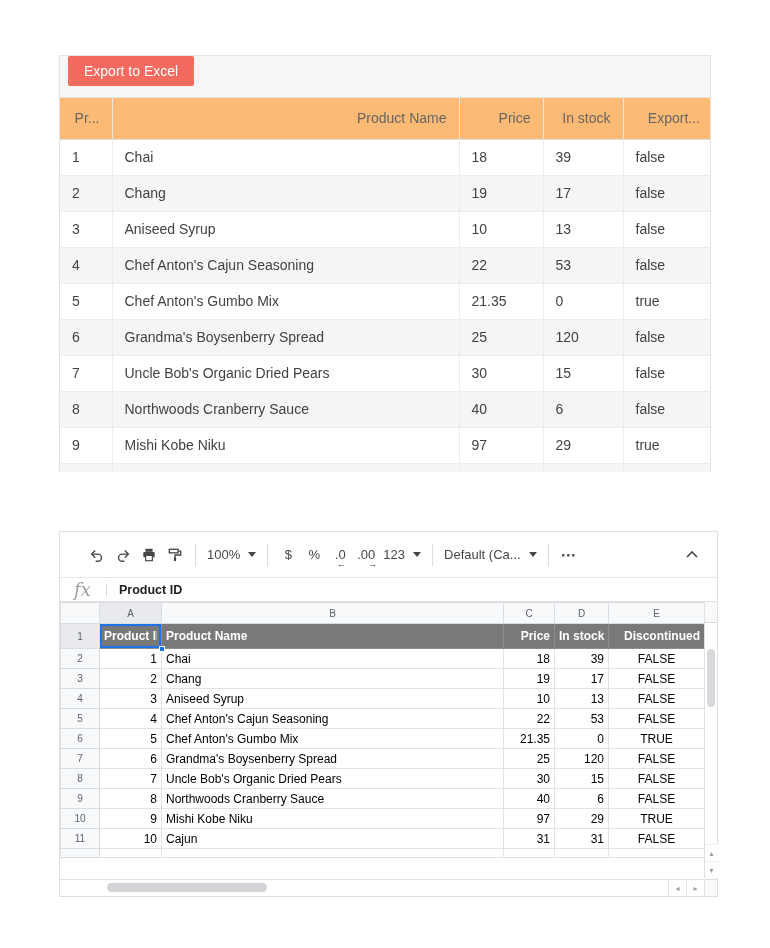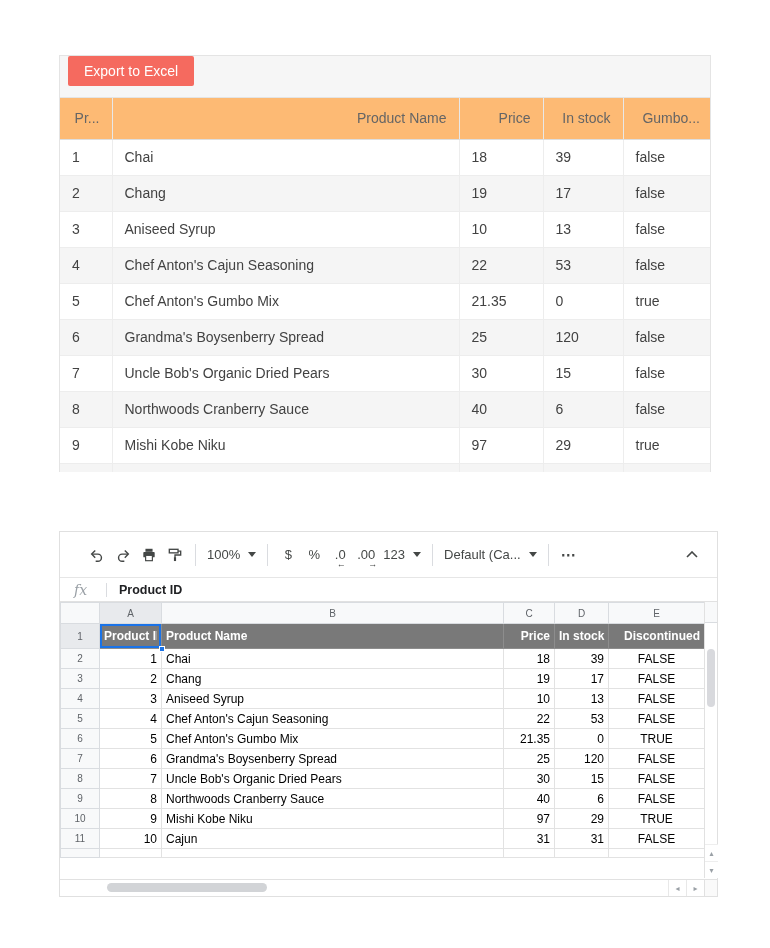--- a/index.html
+++ b/index.html
@@ -37,21 +37,21 @@
   .caret { width:0; height:0; border-left:4px solid transparent; border-right:4px solid transparent;
            border-top:5px solid #444746; display:inline-block; }
   .dots { font-size:15px; font-weight:bold; letter-spacing:1px; }
   .spacer { flex:1; }
   .dec-wrap { position:relative; display:inline-block; font-size:13px; }
   .dec-arrow { position:absolute; font-size:9px; bottom:-7px; color:#444746; }
   .dec-arrow.l { left:2px; } .dec-arrow.r { right:-2px; }
 
   .f-bar { height:24px; display:flex; align-items:center; border-bottom:1px solid #e1e1e1;
            padding-left:14px; }
-  .fx { font-family:"DejaVu Serif",serif; font-style:italic; color:#9aa0a6; font-size:14px; width:32px; }
+  .fx { font-family:"DejaVu Serif",serif; font-style:italic; color:#9aa0a6; font-size:18px; width:32px; }
   .fsep { width:1px; height:14px; background:#dadce0; margin-right:12px; }
   .fval { font-size:12.5px; font-weight:bold; color:#202124; }
 
   .grid-zone { position:relative; height:276px; }
   table.sgrid { border-collapse:collapse; table-layout:fixed; width:644px; font-size:12px; color:#000; }
   .sgrid th { background:#f8f9fa; color:#5f6368; font-weight:400; font-size:10px;
               border:1px solid #d9dce0; text-align:center; padding:0; }
   .sgrid thead th { height:21px; }
   .sgrid tbody th { width:39px; }
   .sgrid th.sel { background:#e8eaed; }
@@ -106,21 +106,21 @@
           <col style="width:84px">
           <col style="width:80px">
           <col style="width:89px">
         </colgroup>
       <thead>
         <tr>
           <th>Pr...</th>
           <th>Product Name</th>
           <th>Price</th>
           <th>In stock</th>
-          <th>Gumbo...</th>
+          <th>Export...</th>
         </tr>
       </thead>
       <tbody>
         <tr>
           <td>1</td>
             <td>Chai</td>
             <td>18</td>
             <td>39</td>
             <td>false</td>
         </tr>

